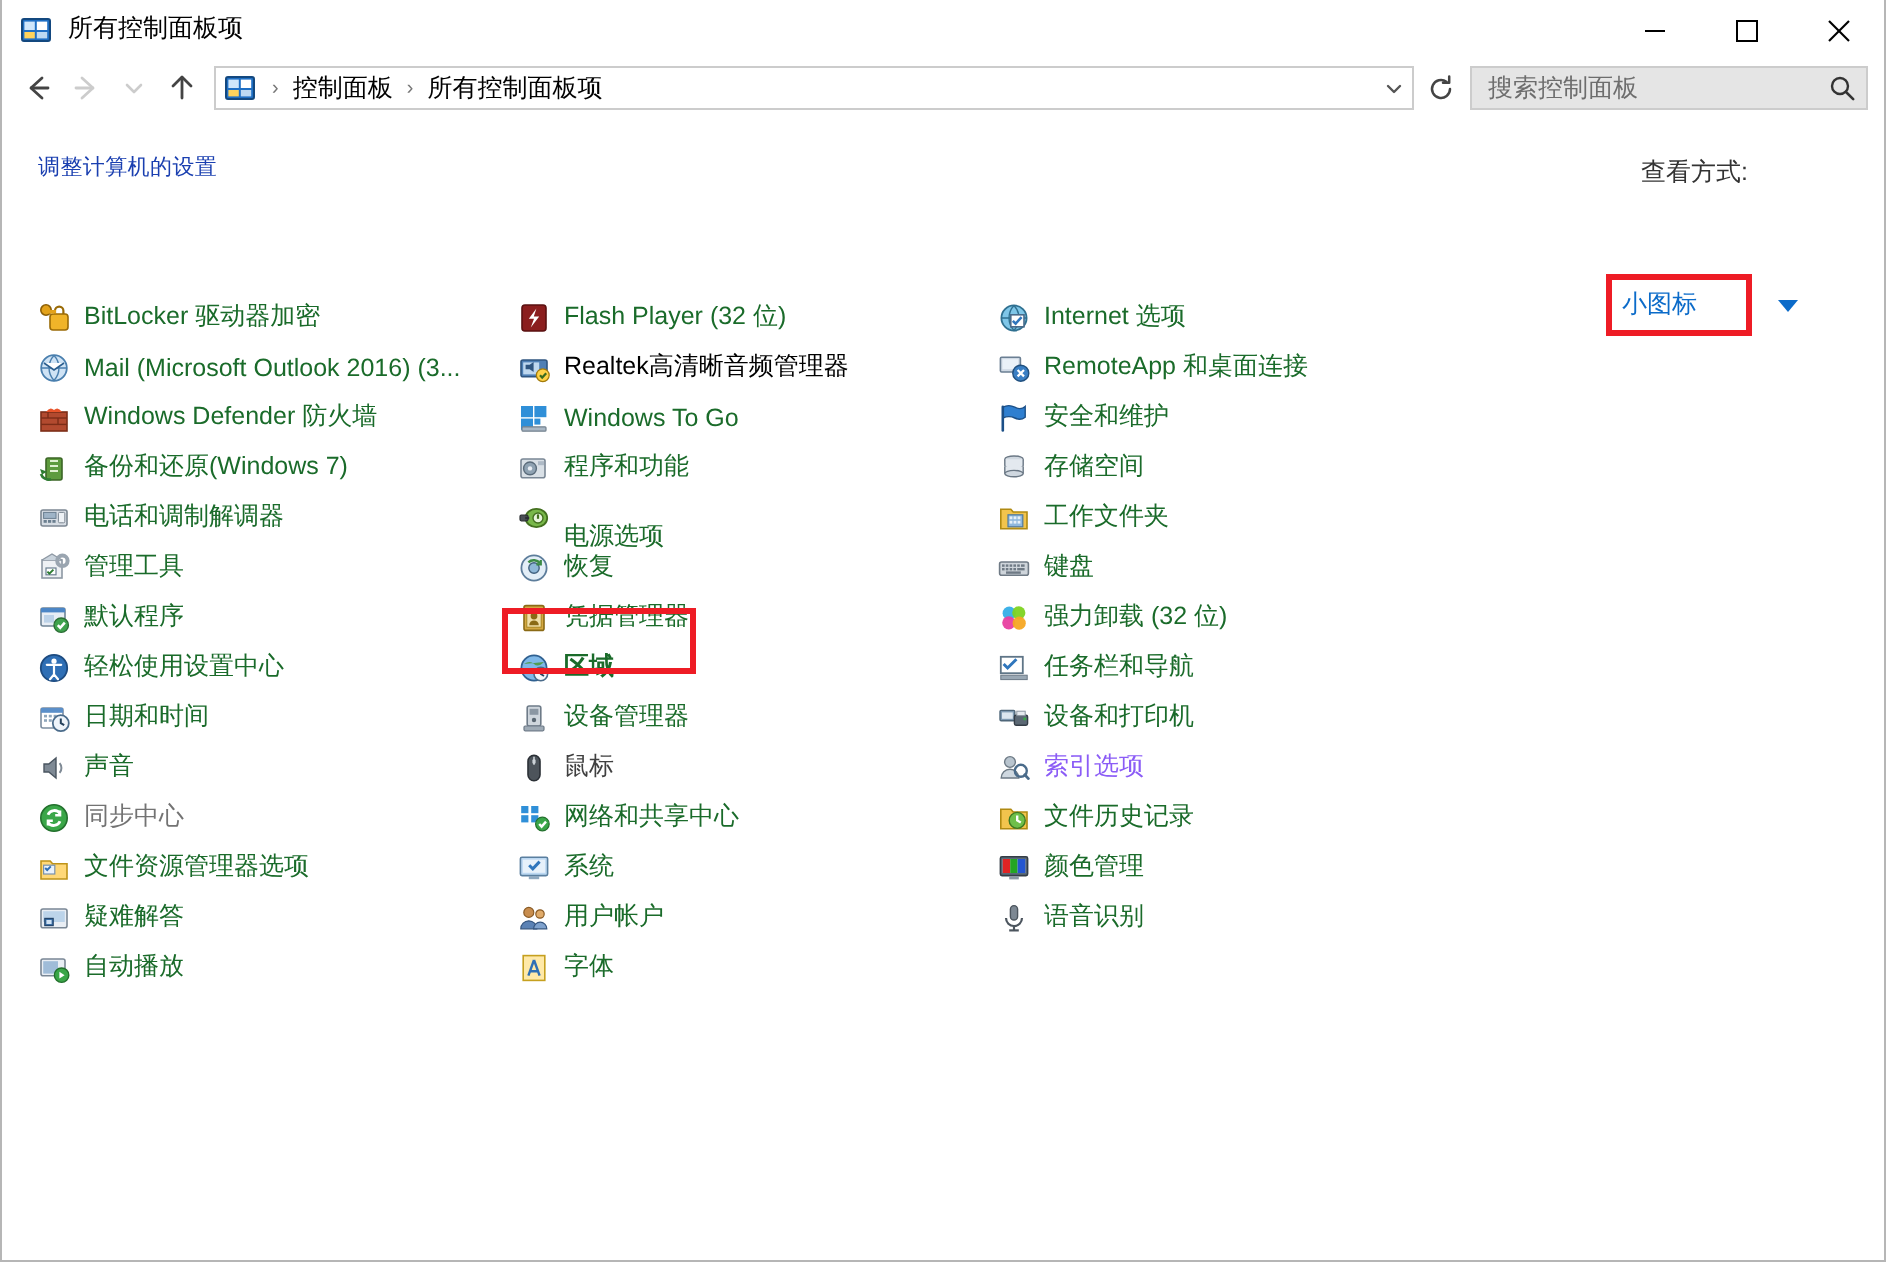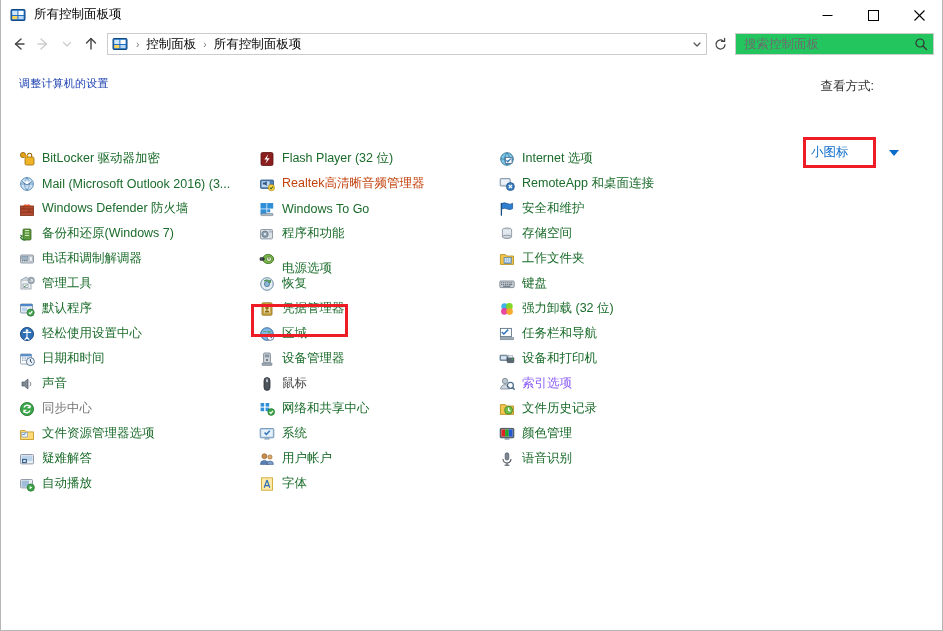--- a/index.html
+++ b/index.html
@@ -109,21 +109,21 @@
     margin-left: 2px;
     flex: 0 0 auto;
   }
   #searchbox {
     width: 199px;
     height: 22px;
     border: 1px solid #cccccc;
     margin-left: 4px;
     display: flex;
     align-items: center;
-    background: #22c55e;
+    background: #e5e5e5;
     flex: 0 0 auto;
   }
   #search-input {
     border: none; outline: none;
     flex: 1 1 auto;
     height: 18px;
     font-size: 12.5px;
     font-family: "Liberation Sans", "DejaVu Sans", sans-serif;
     padding-left: 8px;
     color: #000;
@@ -494,21 +494,21 @@
             <span class="item-label" style="color: rgb(26, 107, 42);">Flash Player (32 位)</span>
           </div>
           <div class="item">
             <span class="item-icon"><svg width="16" height="16" viewBox="0 0 16 16">
                 <rect x="1.5" y="4" width="13" height="8.4" rx="1" fill="#4e7fb5" stroke="#2f5580" stroke-width=".8"></rect>
                 <rect x="2.6" y="5.2" width="8" height="6" fill="#bed7ef"></rect>
                 <path d="M3.8 6.4 h2 l2-1.4 v5 l-2-1.4h-2Z" fill="#2f5580"></path>
                 <circle cx="12.4" cy="11.6" r="3.2" fill="#ffd247" stroke="#a37b0a" stroke-width=".6"></circle>
                 <path d="M11 11.6 l1.1 1.2 l2-2.2" fill="none" stroke="#3a6b1e" stroke-width="1.1"></path>
               </svg></span>
-            <span class="item-label" style="color: #c2410c;">Realtek高清晰音频管理器</span>
+            <span class="item-label" style="color: #000000;">Realtek高清晰音频管理器</span>
           </div>
           <div class="item">
             <span class="item-icon"><svg width="16" height="16" viewBox="0 0 16 16">
                 <rect x="1.5" y="2" width="6" height="5.6" fill="#2f8fd8"></rect>
                 <rect x="8.2" y="2" width="6" height="5.6" fill="#2f8fd8"></rect>
                 <rect x="1.5" y="8.3" width="6" height="5.6" fill="#2f8fd8"></rect>
                 <rect x="8.2" y="8.3" width="3" height="3" fill="#2f8fd8"></rect>
                 <rect x="2" y="12.4" width="12" height="2.2" rx=".5" fill="#a9b7c4" stroke="#74828f" stroke-width=".6"></rect>
               </svg></span>
             <span class="item-label" style="color: rgb(26, 107, 42);">Windows To Go</span>
@@ -551,21 +551,21 @@
             <span class="item-label" style="color: rgb(26, 107, 42);">凭据管理器</span>
           </div>
           <div class="item">
             <span class="item-icon"><svg width="16" height="16" viewBox="0 0 16 16">
                 <circle cx="8" cy="8" r="6.3" fill="#7fb8e8" stroke="#2f6090" stroke-width=".9"></circle>
                 <path d="M3 6 q3-2 5 0 t5-1" fill="#4d9a43" opacity=".9"></path>
                 <path d="M2.4 10 q4 2 7 0 t4 1" fill="#4d9a43" opacity=".9"></path>
                 <circle cx="11.4" cy="11" r="3.4" fill="#f3f7fb" stroke="#4a6b8a" stroke-width=".8"></circle>
                 <path d="M11.4 8.8 v2.2 l1.6 1" fill="none" stroke="#24415c" stroke-width=".9"></path>
               </svg></span>
-            <span class="item-label" style="color: rgb(26, 107, 42);">区域</span>
+            <span class="item-label" style="color: rgb(26, 107, 42); font-weight: bold;">区域</span>
           </div>
           <div class="item">
             <span class="item-icon"><svg width="16" height="16" viewBox="0 0 16 16">
                 <rect x="4.6" y="2" width="6.8" height="10" rx="1" fill="#cfd6dd" stroke="#6e7b88" stroke-width=".8"></rect>
                 <rect x="5.8" y="3.4" width="4.4" height="3" fill="#8b97a3"></rect>
                 <circle cx="8" cy="9" r="1.1" fill="#5a6772"></circle>
                 <rect x="3" y="12" width="10" height="2.4" rx=".6" fill="#9fabb6" stroke="#6e7b88" stroke-width=".6"></rect>
               </svg></span>
             <span class="item-label" style="color: rgb(26, 107, 42);">设备管理器</span>
           </div>

